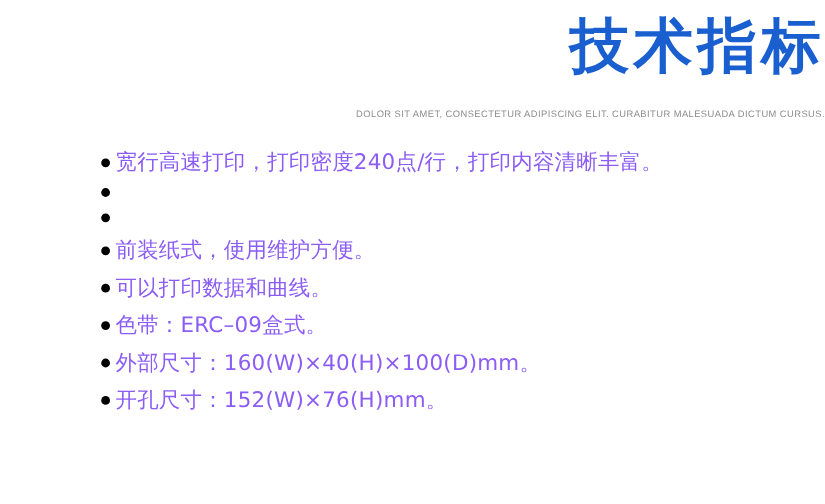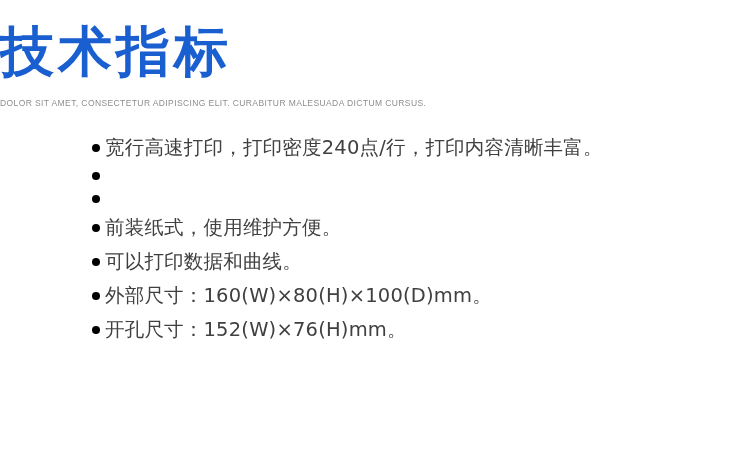--- a/index.html
+++ b/index.html
@@ -13,52 +13,52 @@
     font-family: "Liberation Sans", sans-serif;
     overflow: hidden;
   }
   .page {
     position: relative;
     width: 750px;
     height: 458px;
     box-sizing: border-box;
   }
   .title-block {
-    text-align: left;
-    padding-top: 18px;
+    text-align: right;
+    padding-top: 8px;
   }
   .main-title {
     font-family: "DejaVu Sans", "Liberation Sans", sans-serif;
     font-size: 54px;
     font-weight: bold;
     color: #1a5fd0;
     letter-spacing: 4px;
     line-height: 1.25;
     margin: 0;
   }
   .subtitle {
-    margin-top: 10px;
+    margin-top: 20px;
     color: #8d8d8d;
     font-size: 8.5px;
     letter-spacing: 0.4px;
     line-height: 1.75;
     text-transform: uppercase;
     font-family: "Liberation Sans", sans-serif;
   }
   .spec-list {
     list-style: none;
     margin: 26px 0 0 0;
     padding: 0 0 0 92px;
   }
   .spec-item {
     display: flex;
     align-items: baseline;
     margin-bottom: 9px;
     font-size: 19.5px;
-    color: #404040;
+    color: #8b5cf6;
     font-family: "DejaVu Sans", "Liberation Sans", sans-serif;
     line-height: 1.28;
   }
   .bullet {
     width: 13px;
     min-width: 13px;
     display: inline-block;
     font-size: 14px;
     line-height: 1;
     color: #000;
@@ -103,21 +103,25 @@
     <li class="spec-item">
       <span class="bullet"></span>
       <span class="spec-text">前装纸式，使用维护方便。</span>
     </li>
     <li class="spec-item">
       <span class="bullet"></span>
       <span class="spec-text">可以打印数据和曲线。</span>
     </li>
     <li class="spec-item">
       <span class="bullet"></span>
-      <span class="spec-text">外部尺寸：160(W)×80(H)×100(D)mm。</span>
+      <span class="spec-text">色带：ERC–09盒式。</span>
+    </li>
+    <li class="spec-item">
+      <span class="bullet"></span>
+      <span class="spec-text">外部尺寸：160(W)×40(H)×100(D)mm。</span>
     </li>
     <li class="spec-item">
       <span class="bullet"></span>
       <span class="spec-text">开孔尺寸：152(W)×76(H)mm。</span>
     </li>
   </ul>
 
 </div>
 
 </body></html>

